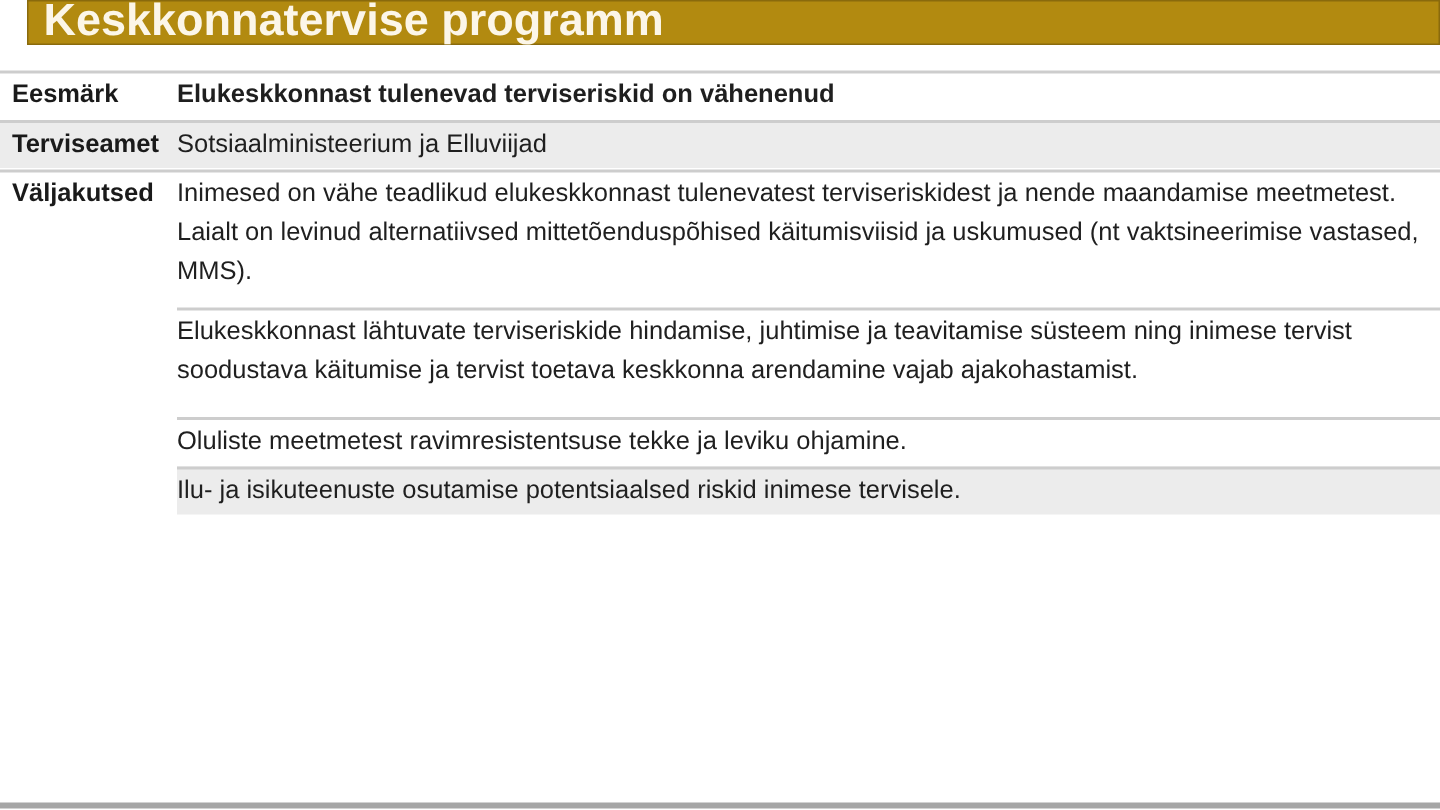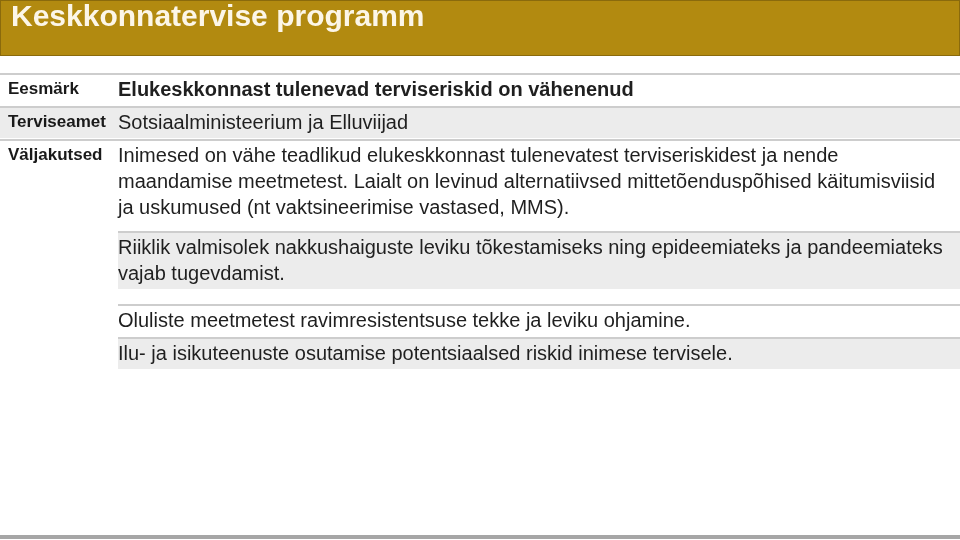--- a/index.html
+++ b/index.html
@@ -11,26 +11,27 @@
     position: relative;
     width: 960px;
     height: 540px;
     background: #ffffff;
     overflow: hidden;
     font-family: "Liberation Sans", "DejaVu Sans", sans-serif;
     color: var(--body-text, #262626);
   }
   .title-bar {
     box-sizing: border-box;
-    height: 56px;
+    height: 30px;
     background: var(--title-bar, #B28A10);
     border: 1px solid var(--title-bar-border, #8A6A0C);
     display: flex;
-    align-items: flex-start;
+    align-items: flex-end;
     padding-left: 10px;
+    margin-left: 18px;
   }
   .title-bar .title-text {
     color: var(--title-text, #FCF6E8);
     font-size: 30px;
     font-weight: bold;
     line-height: 1;
     white-space: nowrap;
   }
   .prog-table {
     padding-top: 16px;
@@ -53,21 +54,21 @@
     width: 118px;
     padding-left: 8px;
     font-weight: bold;
     font-size: 17px;
     line-height: 26px;
     color: #1a1a1a;
   }
   .text-cell {
     flex: 1 1 auto;
     padding-right: 10px;
-    font-size: 20px;
+    font-size: 17px;
     line-height: 26px;
     color: #1f1f1f;
   }
   .text-cell.emphasis {
     font-weight: bold;
   }
   .band {
     background: var(--band-shaded, #ECECEC);
   }
   .bottom-bar {
@@ -97,21 +98,21 @@
       </div>
       <div class="row">
         <div class="cell label-cell">Väljakutsed</div>
         <div class="cell text-cell">Inimesed on vähe teadlikud elukeskkonnast tulenevatest terviseriskidest ja nende maandamise meetmetest. Laialt on levinud alternatiivsed mittetõenduspõhised käitumisviisid ja uskumused (nt vaktsineerimise vastased, MMS).</div>
       </div>
       <div class="row inner">
         <div class="cell label-cell"></div>
       </div>
       <div class="row inner">
         <div class="cell label-cell"></div>
-        <div class="cell text-cell band">Riiklik valmisolek nakkushaiguste leviku tõkestamiseks ning epideemiateks ja pandeemiateks vajab tugevdamist.</div>
+        <div class="cell text-cell">Elukeskkonnast lähtuvate terviseriskide hindamise, juhtimise ja teavitamise süsteem ning inimese tervist soodustava käitumise ja tervist toetava keskkonna arendamine vajab ajakohastamist.</div>
       </div>
       <div class="row inner">
         <div class="cell label-cell"></div>
       </div>
       <div class="row inner">
         <div class="cell label-cell"></div>
       </div>
       <div class="row inner">
         <div class="cell label-cell"></div>
         <div class="cell text-cell">Oluliste meetmetest ravimresistentsuse tekke ja leviku ohjamine.</div>

